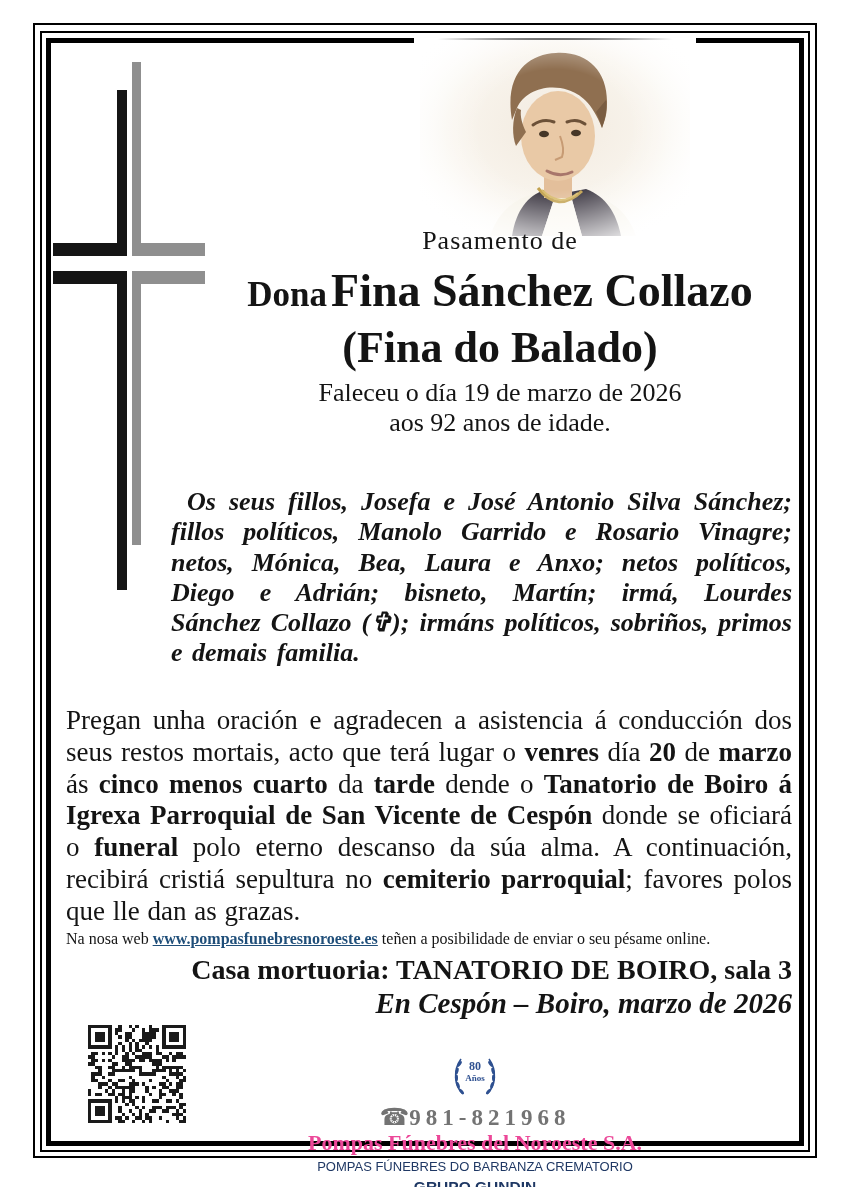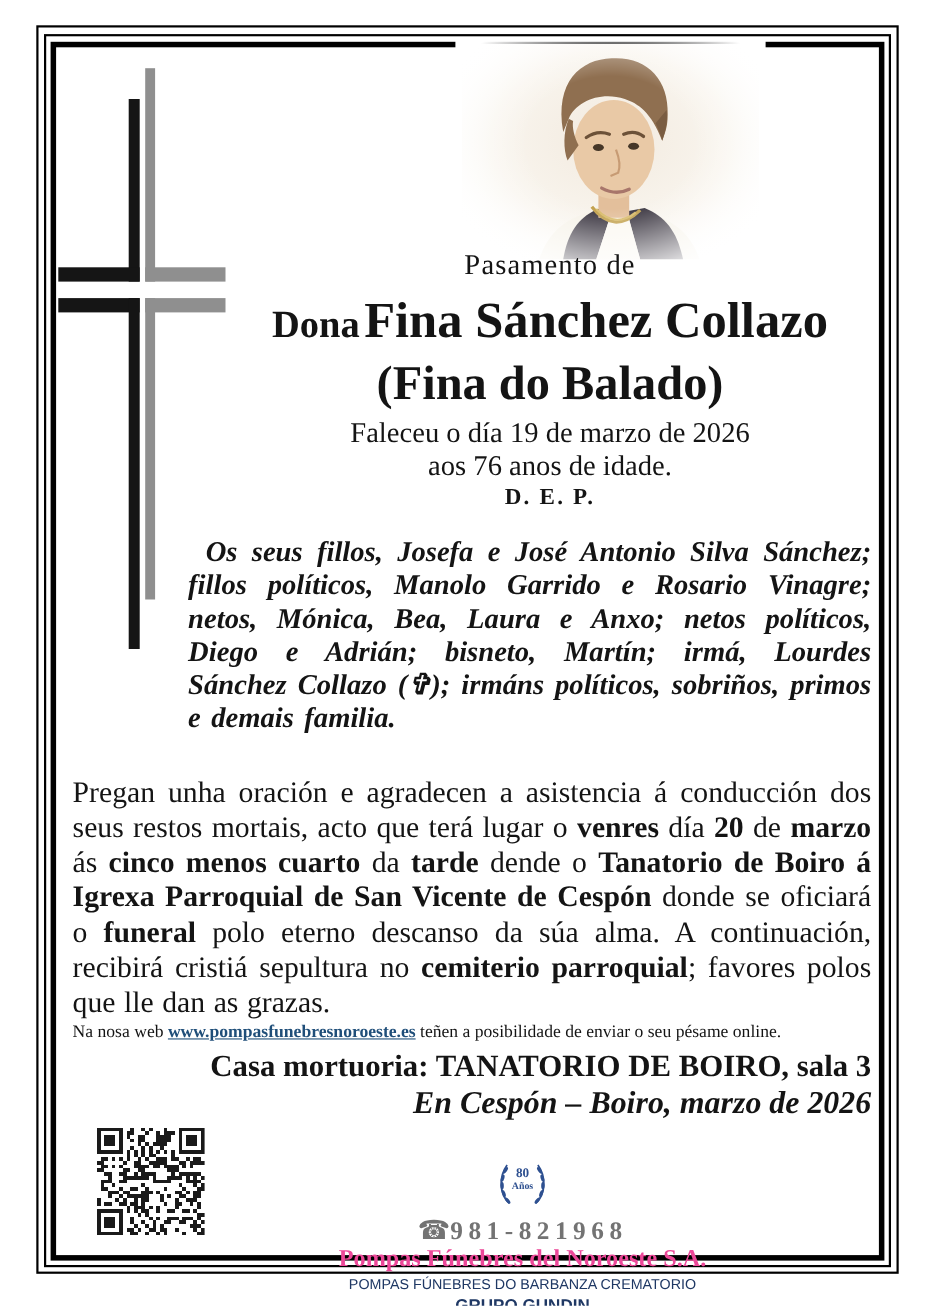--- a/index.html
+++ b/index.html
@@ -118,22 +118,21 @@
 </div>
 
 <div class="head-block">
   <div class="intro-line">Pasamento de</div>
   <div class="name-line">
     <span class="honorific">Dona</span>
     <span class="deceased">Fina Sánchez Collazo</span>
   </div>
   <div class="alias-line">(Fina do Balado)</div>
   <div class="death-line">Faleceu o día 19 de marzo de 2026</div>
-  <div class="age-line">aos 76 anos de idade.</div>
-  <div class="dep-line">D. E. P.</div>
+  <div class="age-line">aos 92 anos de idade.</div>
 </div>
 
 <div class="family-par">Os seus fillos, Josefa e José Antonio Silva Sánchez; fillos políticos, Manolo Garrido e Rosario Vinagre; netos, Mónica, Bea, Laura e Anxo; netos políticos, Diego e Adrián; bisneto, Martín; irmá, Lourdes Sánchez Collazo (✞); irmáns políticos, sobriños, primos e demais familia.</div>
 
 <div class="main-par"><span>Pregan unha oración e agradecen a asistencia á conducción dos seus restos mortais, acto que terá lugar o </span><span style="font-weight: bold;">venres</span><span> día </span><span style="font-weight: bold;">20</span><span> de </span><span style="font-weight: bold;">marzo</span><span> ás </span><span style="font-weight: bold;">cinco menos cuarto</span><span> da </span><span style="font-weight: bold;">tarde</span><span> dende o </span><span style="font-weight: bold;">Tanatorio de Boiro</span><span style="font-weight: bold;"> á Igrexa Parroquial de San Vicente de Cespón</span><span> donde se oficiará o </span><span style="font-weight: bold;">funeral</span><span> polo eterno descanso da súa alma. A continuación, recibirá cristiá sepultura no </span><span style="font-weight: bold;">cemiterio parroquial</span><span>; favores polos que lle dan as grazas.</span></div>
 
 <div class="web-line">
   <span>Na nosa web </span><a style="color: rgb(31, 78, 121);">www.pompasfunebresnoroeste.es</a><span> teñen a posibilidade de enviar o seu pésame online.</span>
 </div>
 

